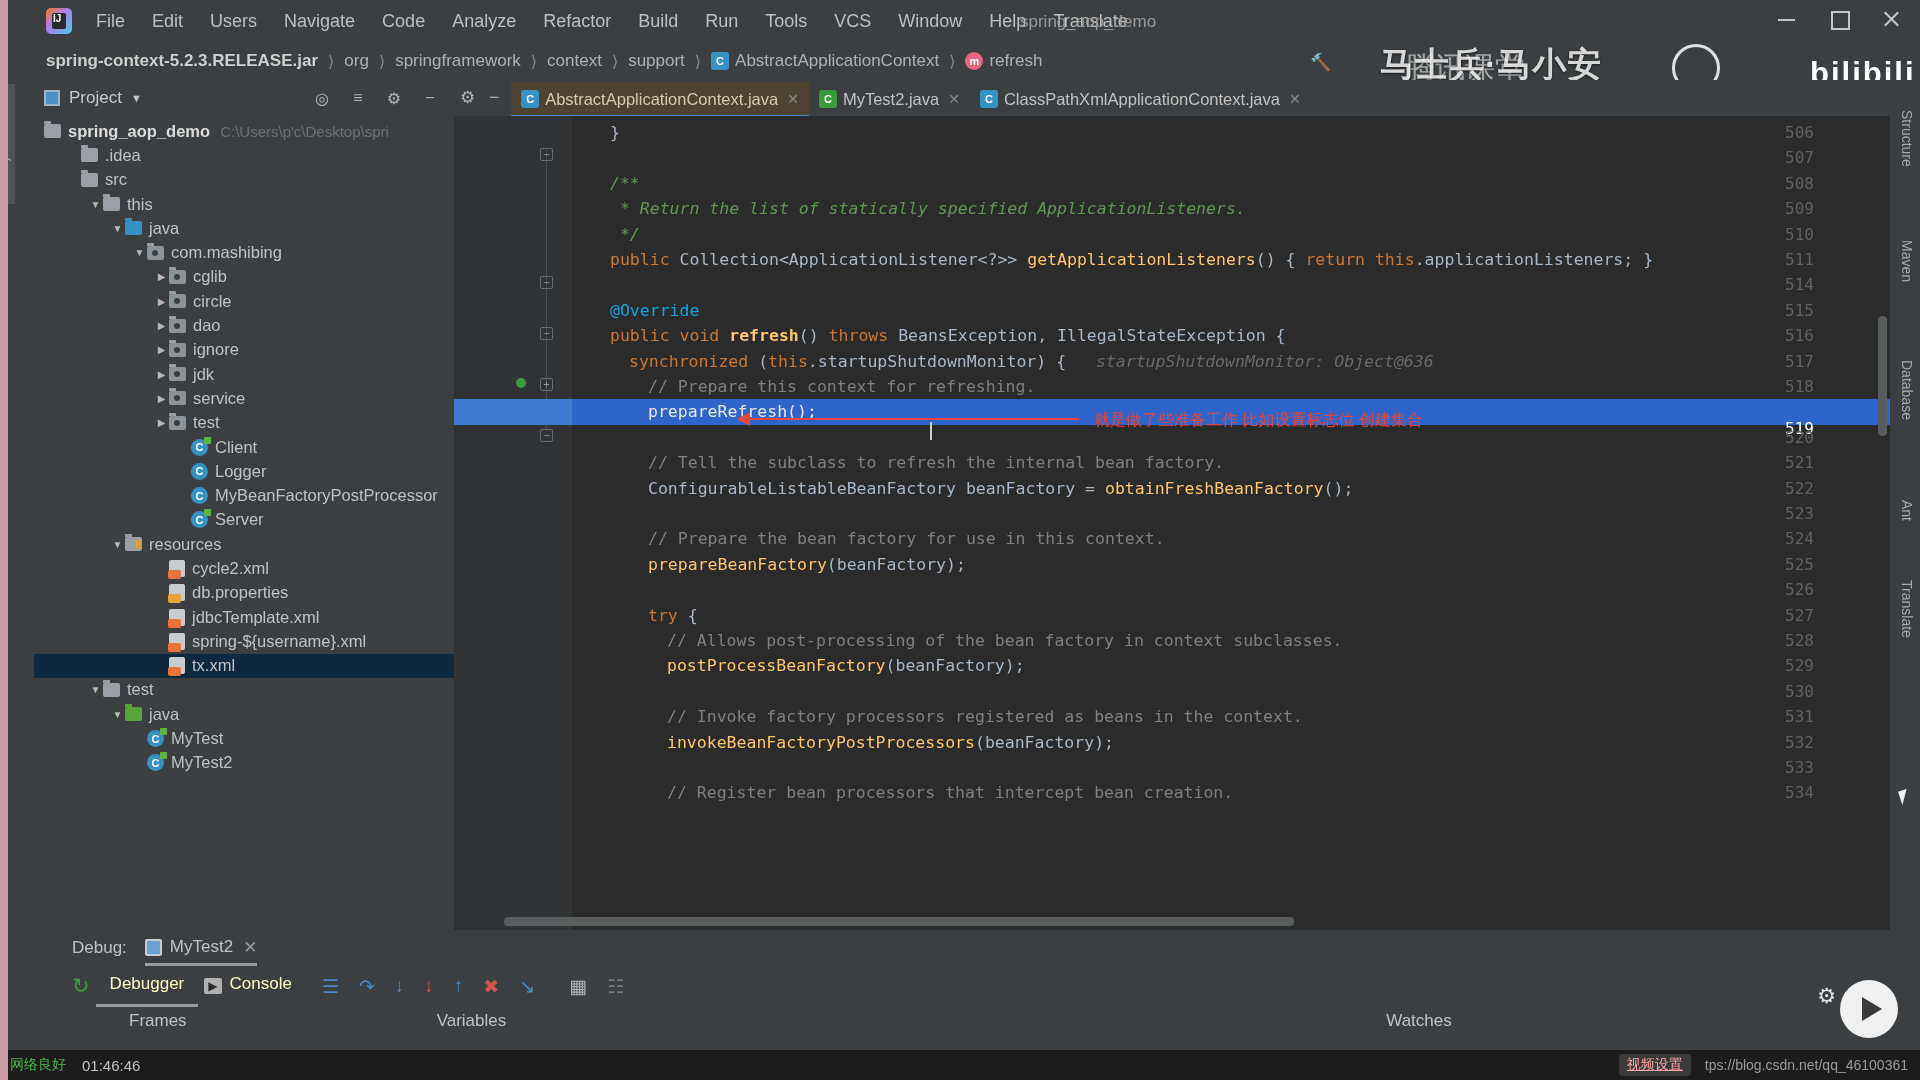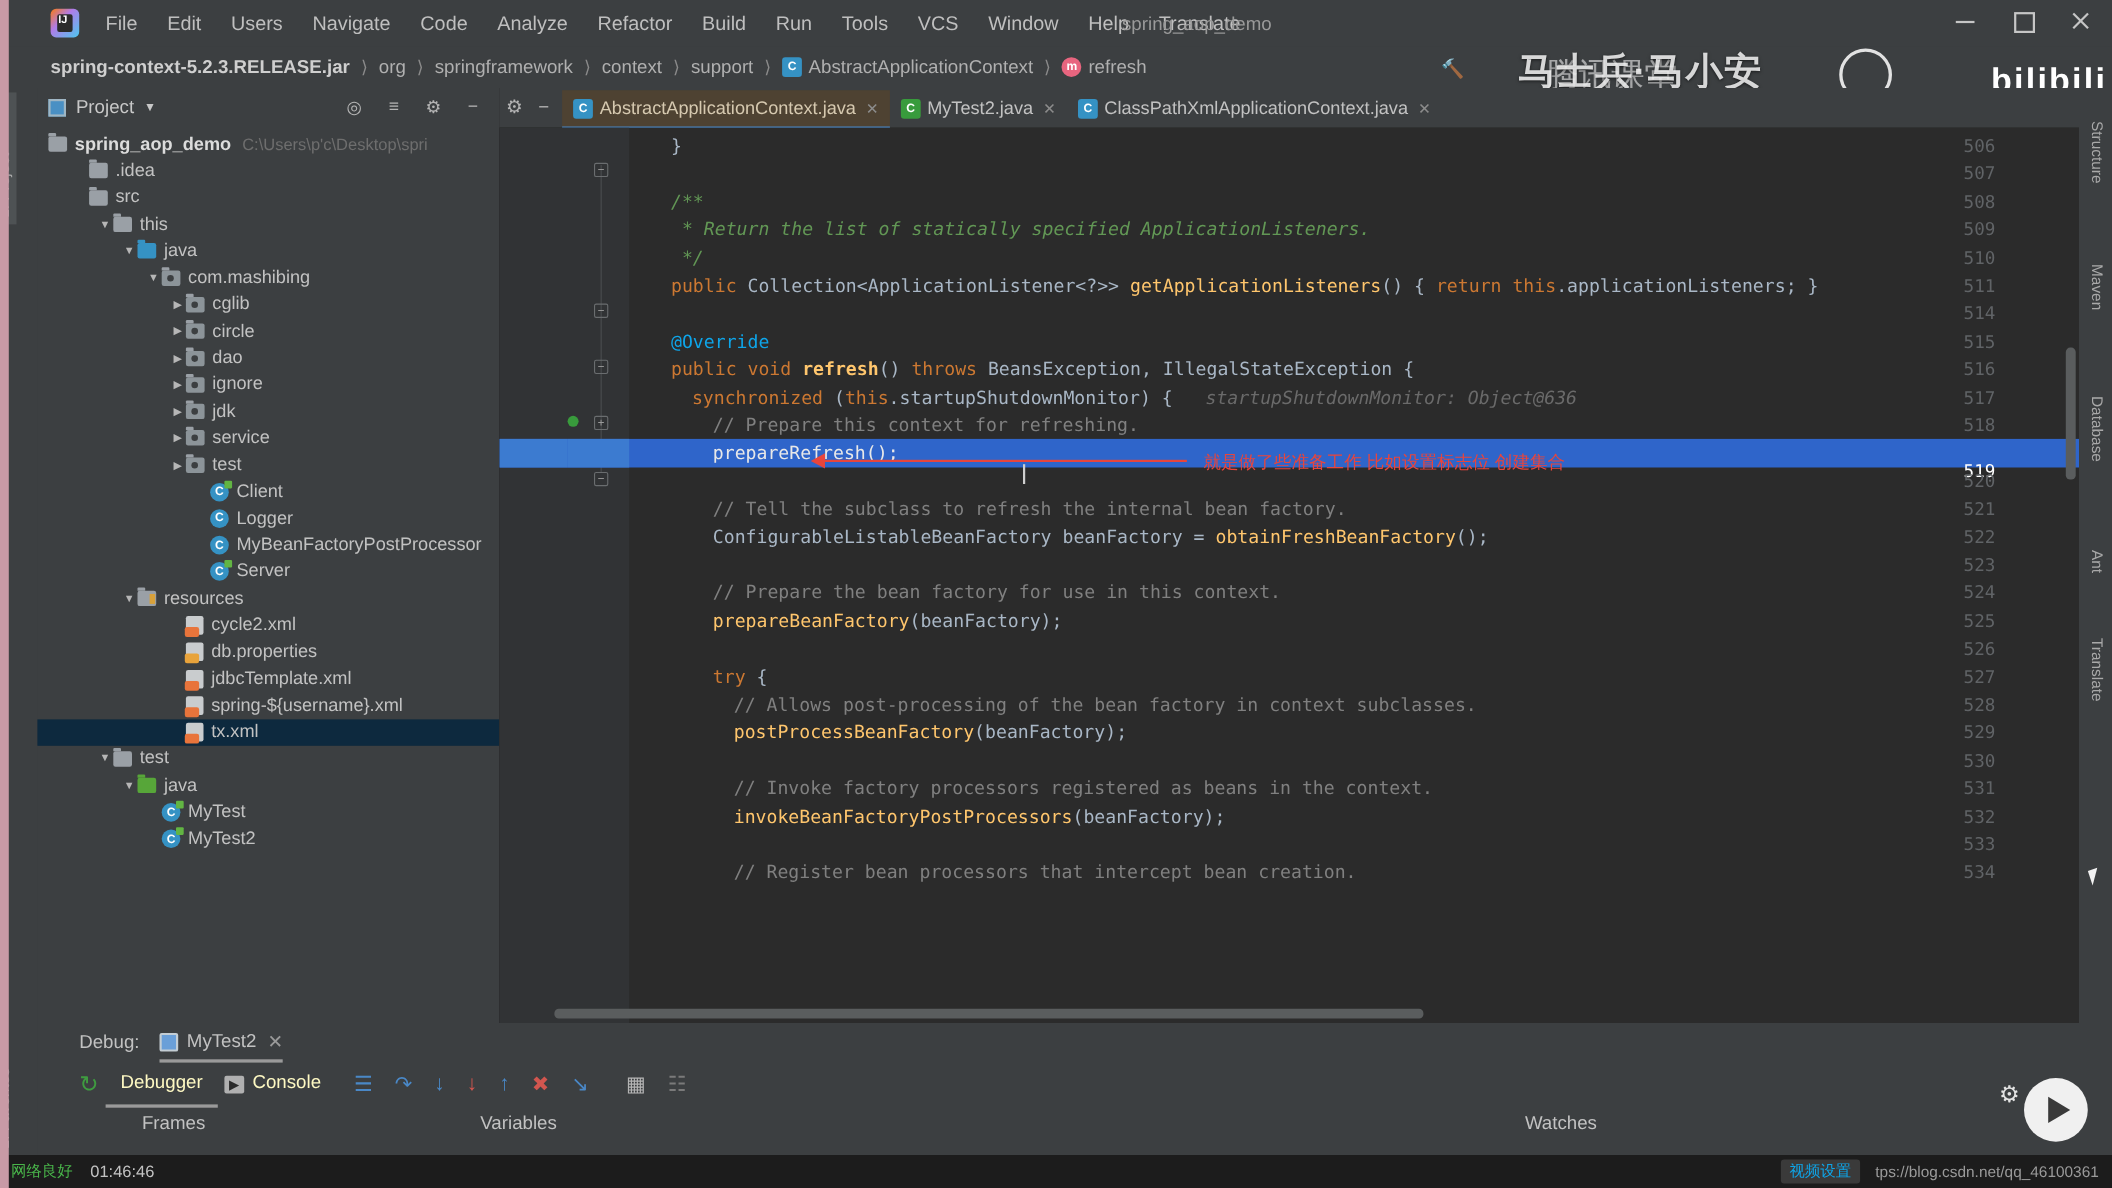--- a/index.html
+++ b/index.html
@@ -114,21 +114,21 @@
   .dbg-toolbar { height:40px; display:flex; align-items:center; padding-left:38px; gap:20px; }
   .dbg-tab { font-size:17px; color:#fef9c3; position:relative; padding-bottom:4px;}
   .dbg-tab.on:after{content:"";position:absolute;left:-14px;bottom:-9px;width:calc(100% + 28px);height:3px;background:#9a9a9a;}
   .dbg-icons { display:flex; align-items:center; gap:20px; margin-left:10px;}
   .dbg-hdrs { height:30px; display:flex; align-items:center; padding-left:95px; font-size:17px; color:#c2c2c2;}
 
   
   .statusbar { position:absolute; left:0; bottom:0; width:1920px; height:30px; background:#1c1c1c; display:flex; align-items:center; padding-left:10px; font-size:15px; color:#c2c2c2;}
   .net-ok { color:#49b54a; margin-right:16px; font-size:14px;}
   .sb-right { position:absolute; right:12px; display:flex; align-items:center; gap:14px; color:#9a9a9a; font-size:14px;}
-  .sb-chip { background:#3a3a3a; padding:2px 8px; border-radius:3px; color:#0ea5e9; }
+  .sb-chip { background:#3a3a3a; padding:2px 8px; border-radius:3px; color:#fca5a5;text-decoration:underline; }
 
   .floatbtn { position:absolute; right:22px; bottom:42px; width:58px; height:58px; border-radius:50%;
      background:#f0f0f0; display:flex; align-items:center; justify-content:center; }
   .floatbtn:after { content:""; border-left:20px solid #3a3a3a; border-top:12px solid transparent; border-bottom:12px solid transparent; margin-left:5px;}
   .gear-float { position:absolute; right:84px; bottom:72px; font-size:21px; color:#e3e3e3;}
   .mouse-ptr { position:absolute; left:1900px; top:790px; width:0;height:0;
       border-left:9px solid #f2f2f2; border-bottom:14px solid transparent; transform:rotate(-18deg);}
 </style>
 </head>
 <body>

